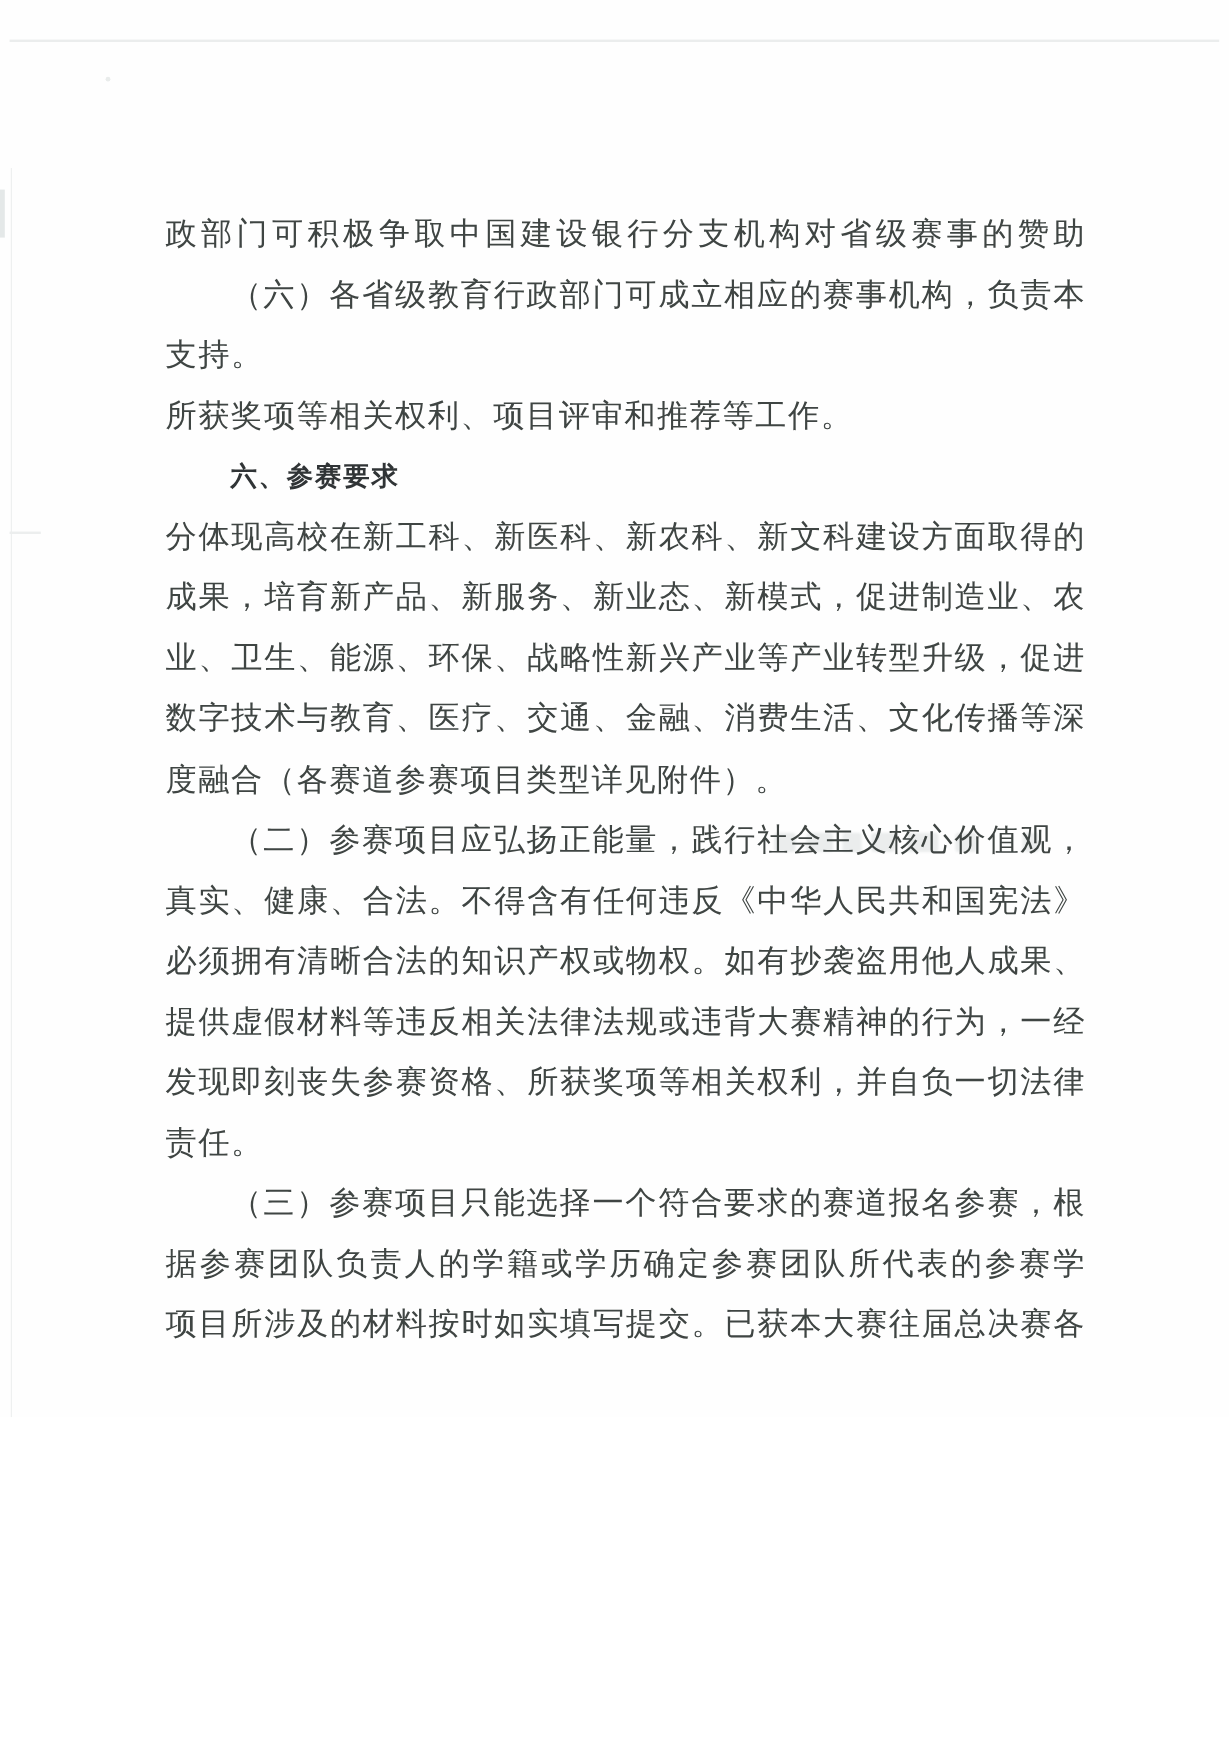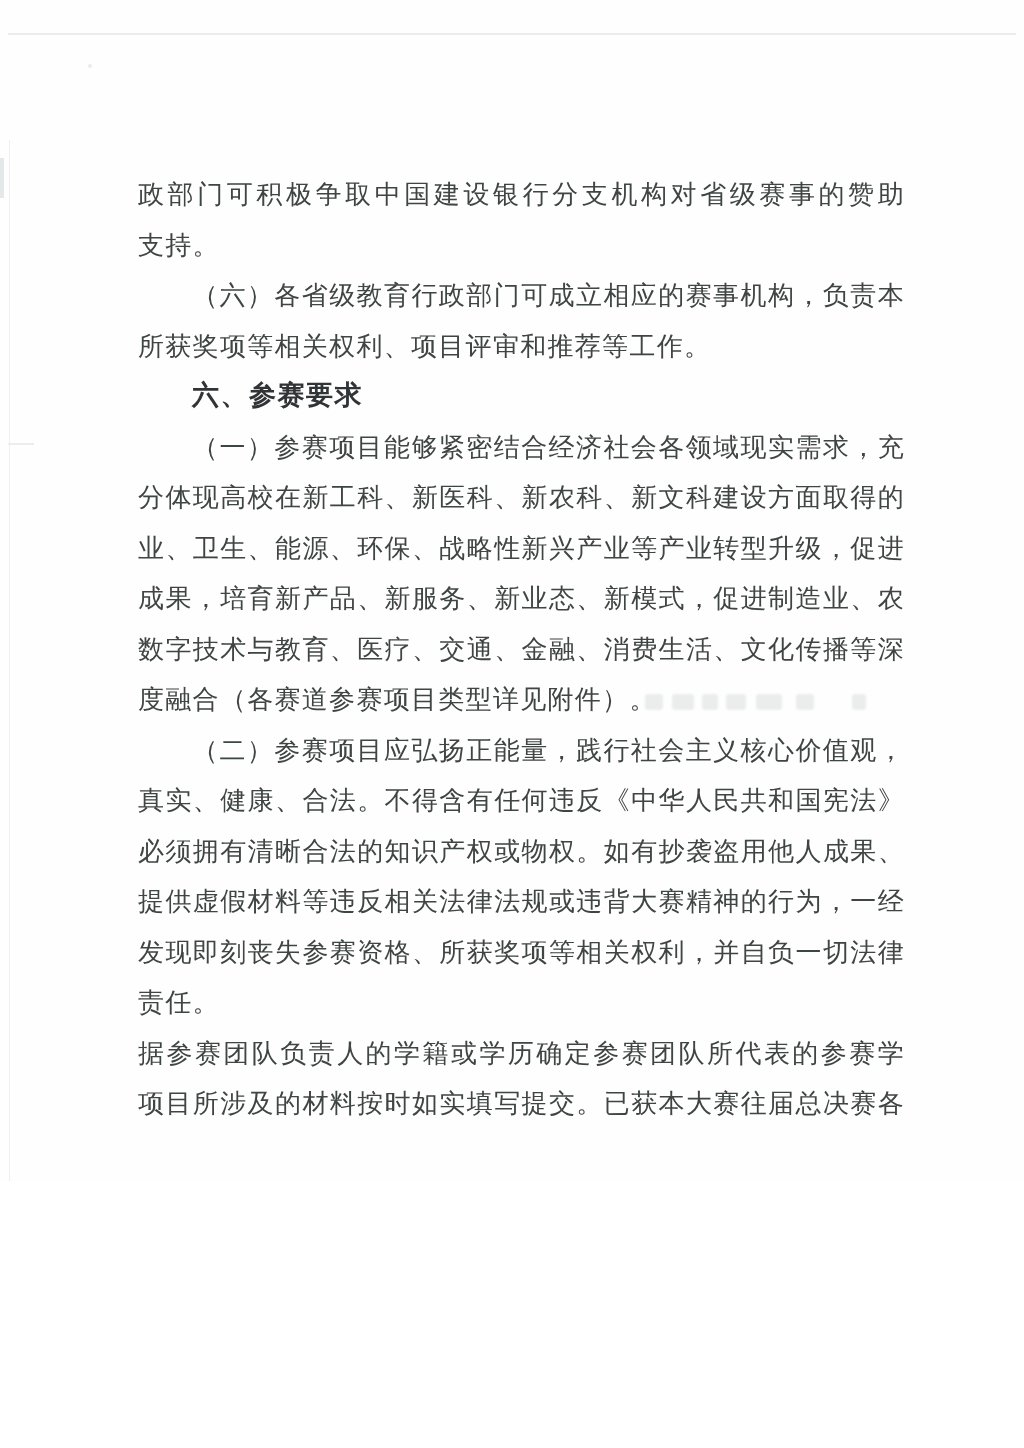--- a/index.html
+++ b/index.html
@@ -30,23 +30,23 @@
     letter-spacing: 1.3px;
     white-space: nowrap;
   }
   .ln.j {
     white-space: normal;
     text-align: justify;
     text-align-last: justify;
   }
   .ln.ind { text-indent: 54px; }
   .ln.hd {
-    font-family: Liberation Mono, monospace;
+    font-family: Liberation Sans, sans-serif;
     font-weight: 700;
-    font-size: 27px;
+    font-size: 22px;
     color: #303436;
     letter-spacing: 1.5px;
     text-align: right;
     text-align-last: left;
   }
   
   .pageno {
     position: absolute;
     left: 753px;
     top: 1288px;
@@ -92,35 +92,35 @@
   <div class="ghost" style="left:645px; width:18px;"></div>
   <div class="ghost" style="left:672px; width:22px;"></div>
   <div class="ghost" style="left:702px; width:16px;"></div>
   <div class="ghost" style="left:726px; width:20px;"></div>
   <div class="ghost" style="left:756px; width:26px;"></div>
   <div class="ghost" style="left:796px; width:18px;"></div>
   <div class="ghost" style="left:852px; width:14px;"></div>
 
   <div class="doc">
     <div class="ln j">政部门可积极争取中国建设银行分支机构对省级赛事的赞助</div>
+    <div class="ln j ind">（六）各省级教育行政部门可成立相应的赛事机构，负责本</div>
     <div class="ln">支持。</div>
-    <div class="ln j ind">（六）各省级教育行政部门可成立相应的赛事机构，负责本</div>
     <div class="ln">所获奖项等相关权利、项目评审和推荐等工作。</div>
     <div class="ln hd ind">六、参赛要求</div>
-    <div class="ln j ind">（一）参赛项目能够紧密结合经济社会各领域现实需求，充</div>
     <div class="ln j">分体现高校在新工科、新医科、新农科、新文科建设方面取得的</div>
+    <div class="ln j">成果，培育新产品、新服务、新业态、新模式，促进制造业、农</div>
     <div class="ln j">业、卫生、能源、环保、战略性新兴产业等产业转型升级，促进</div>
-    <div class="ln j">成果，培育新产品、新服务、新业态、新模式，促进制造业、农</div>
     <div class="ln j">数字技术与教育、医疗、交通、金融、消费生活、文化传播等深</div>
     <div class="ln">度融合（各赛道参赛项目类型详见附件）。</div>
     <div class="ln j ind">（二）参赛项目应弘扬正能量，践行社会主义核心价值观，</div>
     <div class="ln j">真实、健康、合法。不得含有任何违反《中华人民共和国宪法》</div>
     <div class="ln j">必须拥有清晰合法的知识产权或物权。如有抄袭盗用他人成果、</div>
     <div class="ln j">提供虚假材料等违反相关法律法规或违背大赛精神的行为，一经</div>
     <div class="ln j">发现即刻丧失参赛资格、所获奖项等相关权利，并自负一切法律</div>
     <div class="ln">责任。</div>
+    <div class="ln j ind">（三）参赛项目只能选择一个符合要求的赛道报名参赛，根</div>
     <div class="ln j">据参赛团队负责人的学籍或学历确定参赛团队所代表的参赛学</div>
     <div class="ln j">项目所涉及的材料按时如实填写提交。已获本大赛往届总决赛各</div>
   </div>
 
   <div class="pageno">— 5 —</div>
 
 </div>
 
 </body></html>

